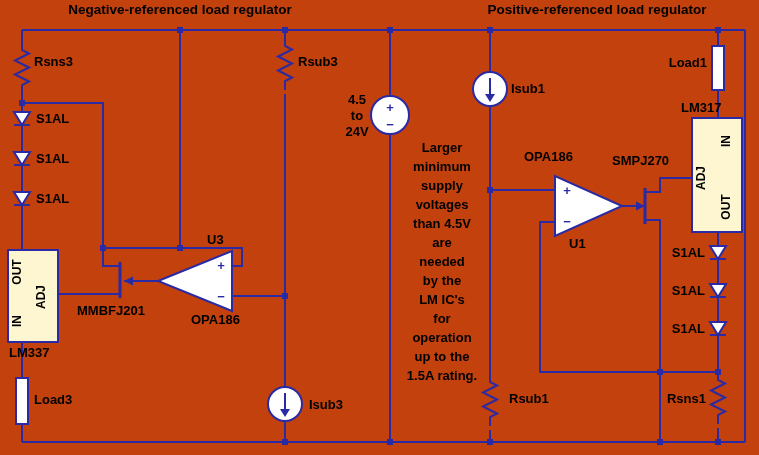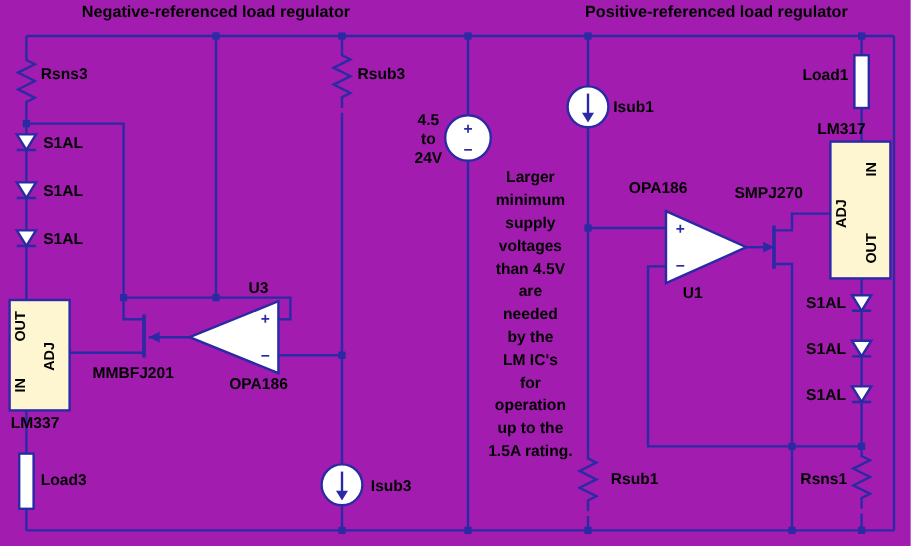--- a/index.html
+++ b/index.html
@@ -1,16 +1,16 @@
 <!DOCTYPE html>
 <html><head>
 <meta charset="utf-8">
 <style>
   html,body{margin:0;padding:0;background:#ffffff;}
-  #stage{position:relative;width:759px;height:455px;background:#a21caf;overflow:hidden;}
+  #stage{position:relative;width:759px;height:455px;background:#c2410c;overflow:hidden;}
   svg text{font-family:"Liberation Sans","DejaVu Sans",sans-serif;font-weight:bold;font-size:13px;fill:#000000;}
   svg text.title{font-size:13.5px;}
   svg text.pin{font-size:12px;}
   svg text.pm{fill:#2a2aa5;font-size:13px;}
   .wire{stroke:#2a2aa5;stroke-width:2;fill:none;}
   .bar{stroke:#2a2aa5;stroke-width:3;fill:none;}
   .sym{stroke:#2a2aa5;stroke-width:2;fill:#ffffff;}
   .ic{stroke:#2a2aa5;stroke-width:2;fill:#fdf6d0;}
   .j{fill:#2a2aa5;}
   .ah{fill:#2a2aa5;stroke:none;}

